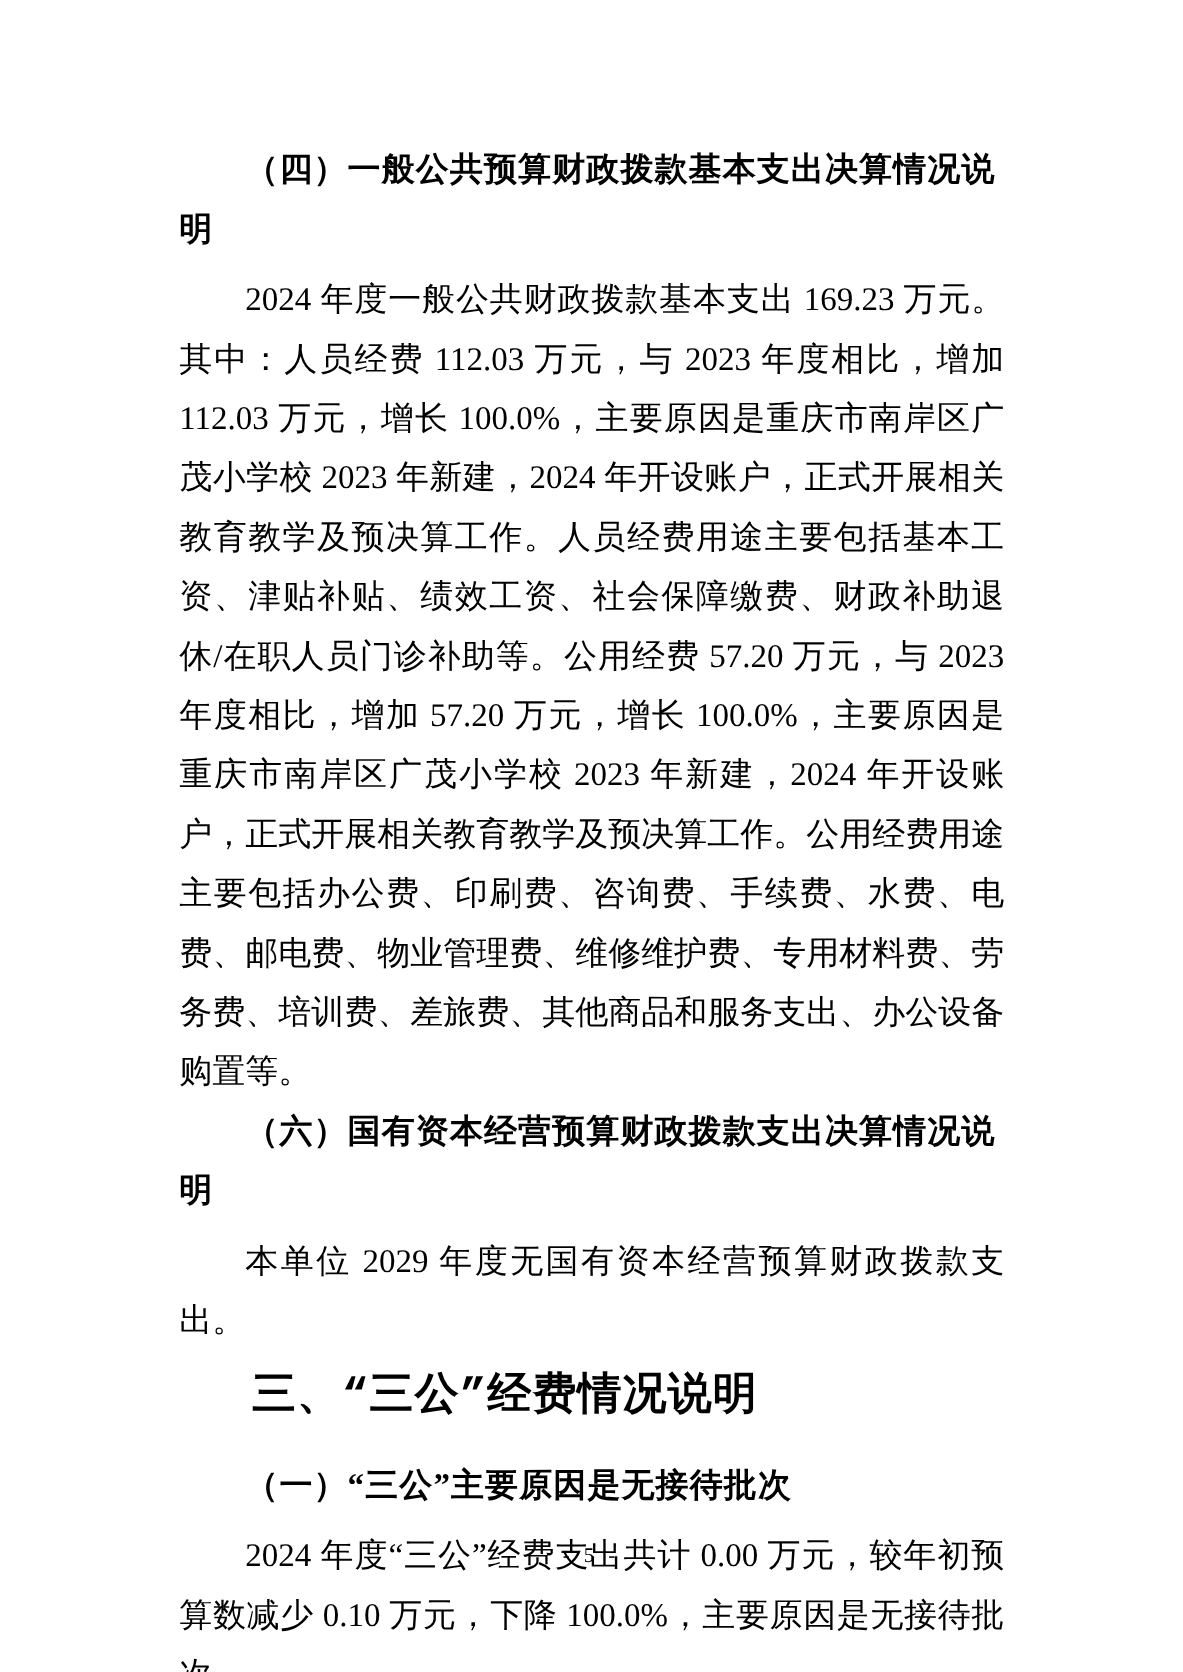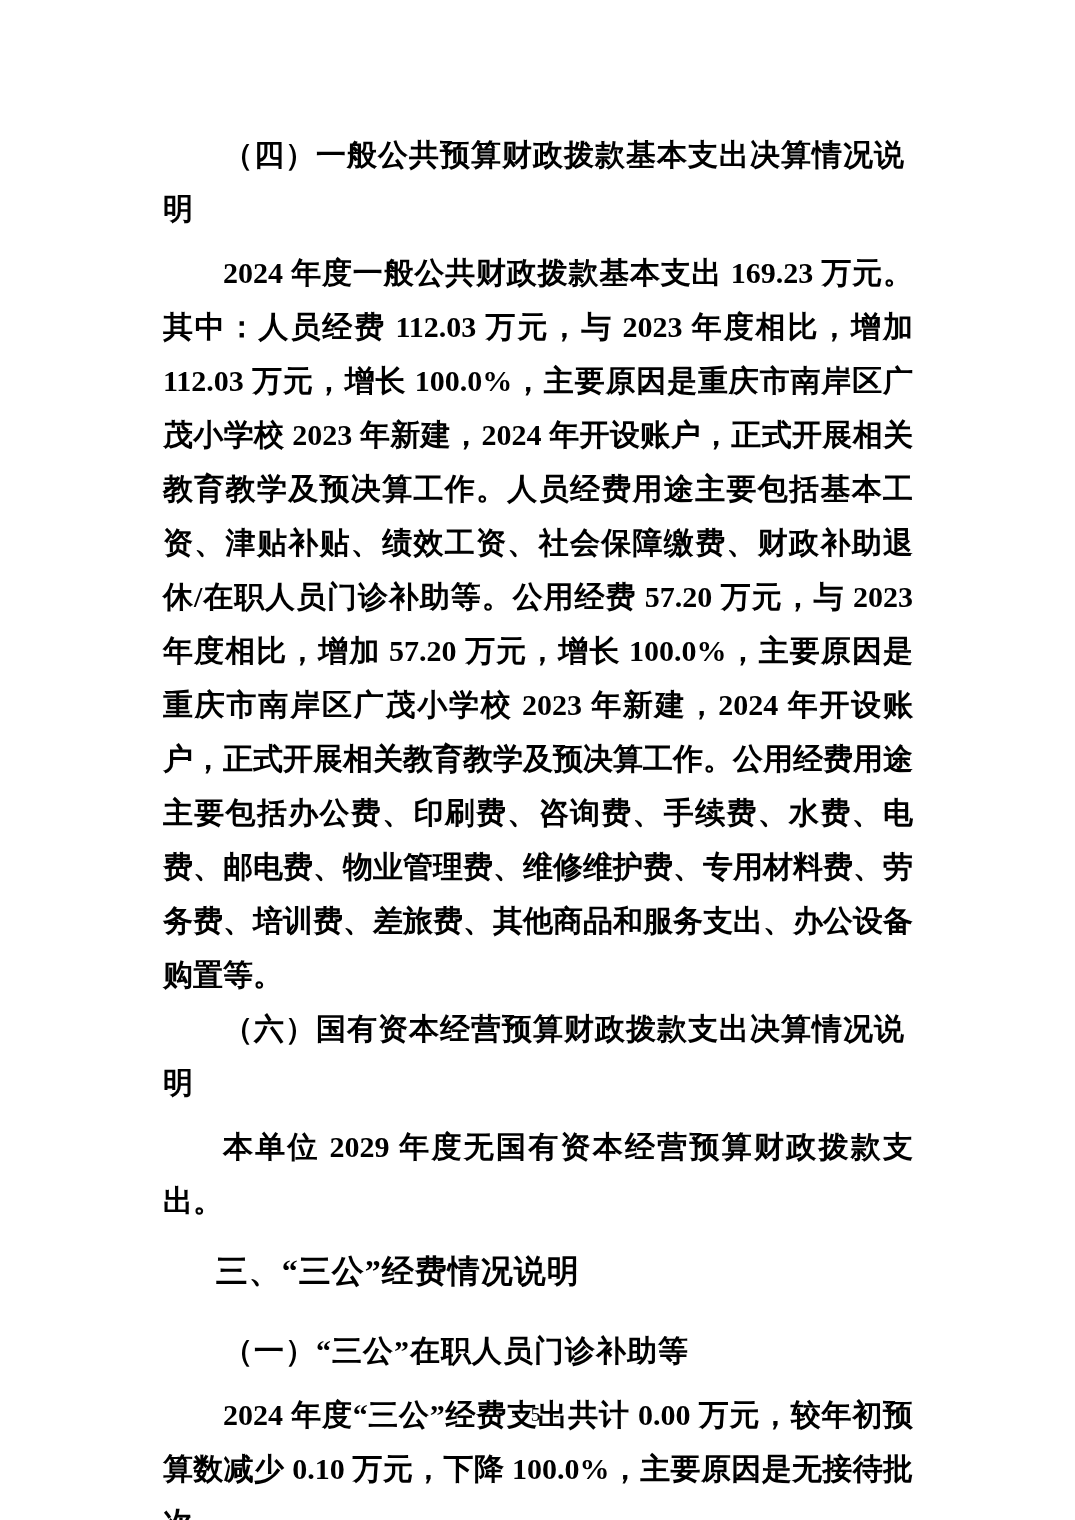--- a/index.html
+++ b/index.html
@@ -25,34 +25,33 @@
     font-size: 30px;
     line-height: 54px;
     color: #000000;
   }
   .para {
     margin: 0;
     text-indent: 2em;
     text-align: justify;
     text-justify: inter-ideograph;
     word-break: normal;
-    font-weight: bold;
   }
   .h3 {
     margin: 0 0 10px 0;
     font-size: 30px;
     font-weight: bold;
     text-indent: 2em;
     line-height: 54px;
     letter-spacing: 1px;
   }
   .h2 {
     margin: 16px 0 26px 0;
-    font-family: Liberation Serif, serif;
-    font-size: 32px;
+    font-family: Liberation Mono, monospace;
+    font-size: 40px;
     font-weight: bold;
     text-indent: 1.65em;
     line-height: 54px;
     letter-spacing: 1px;
   }
   .footer {
     position: absolute;
     top: 1402px;
     left: 0;
     width: 100%;
@@ -75,20 +74,20 @@
     <p class="para">2024 年度一般公共财政拨款基本支出 169.23 万元。其中：人员经费 112.03 万元，与 2023 年度相比，增加 112.03 万元，增长 100.0%，主要原因是重庆市南岸区广茂小学校 2023 年新建，2024 年开设账户，正式开展相关教育教学及预决算工作。人员经费用途主要包括基本工资、津贴补贴、绩效工资、社会保障缴费、财政补助退休/在职人员门诊补助等。公用经费 57.20 万元，与 2023 年度相比，增加 57.20 万元，增长 100.0%，主要原因是重庆市南岸区广茂小学校 2023 年新建，2024 年开设账户，正式开展相关教育教学及预决算工作。公用经费用途主要包括办公费、印刷费、咨询费、手续费、水费、电费、邮电费、物业管理费、维修维护费、专用材料费、劳务费、培训费、差旅费、其他商品和服务支出、办公设备购置等。</p>
 
 
 
     <h3 class="h3">（六）国有资本经营预算财政拨款支出决算情况说明</h3>
 
     <p class="para">本单位 2029 年度无国有资本经营预算财政拨款支出。</p>
 
     <h2 class="h2">三、“三公”经费情况说明</h2>
 
-    <h3 class="h3">（一）“三公”在职人员门诊补助等</h3>
+    <h3 class="h3">（一）“三公”主要原因是无接待批次</h3>
 
     <p class="para">2024 年度“三公”经费支出共计 0.00 万元，较年初预算数减少 0.10 万元，下降 100.0%，主要原因是无接待批次。</p>
 
   </div>
 
   <div class="footer">- 5 -</div>
 </div>
 
 </body></html>

